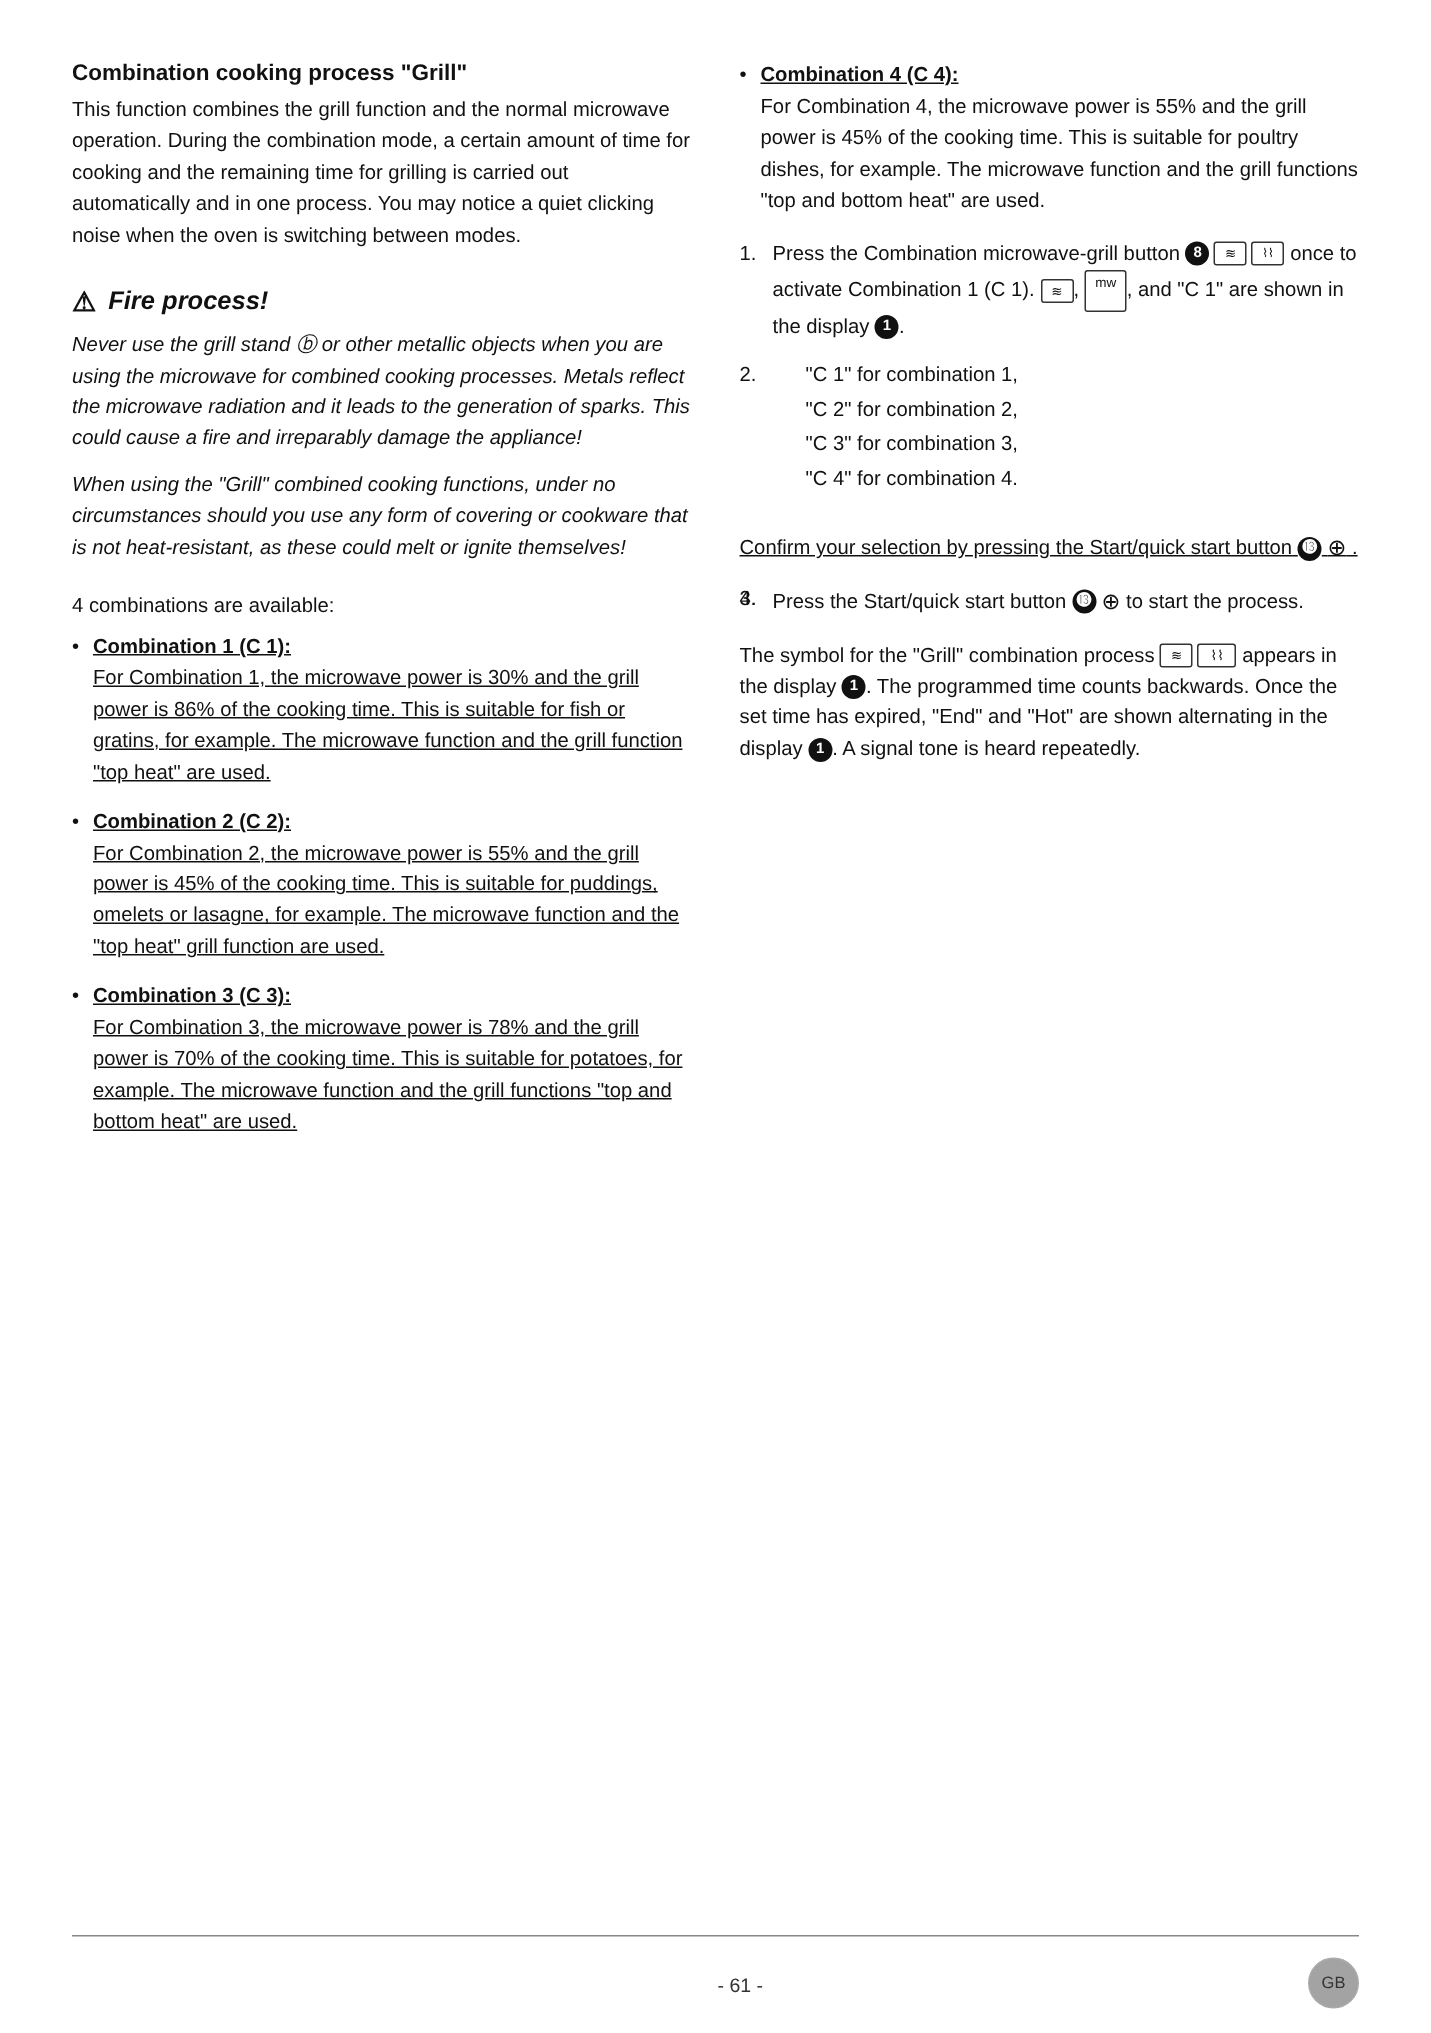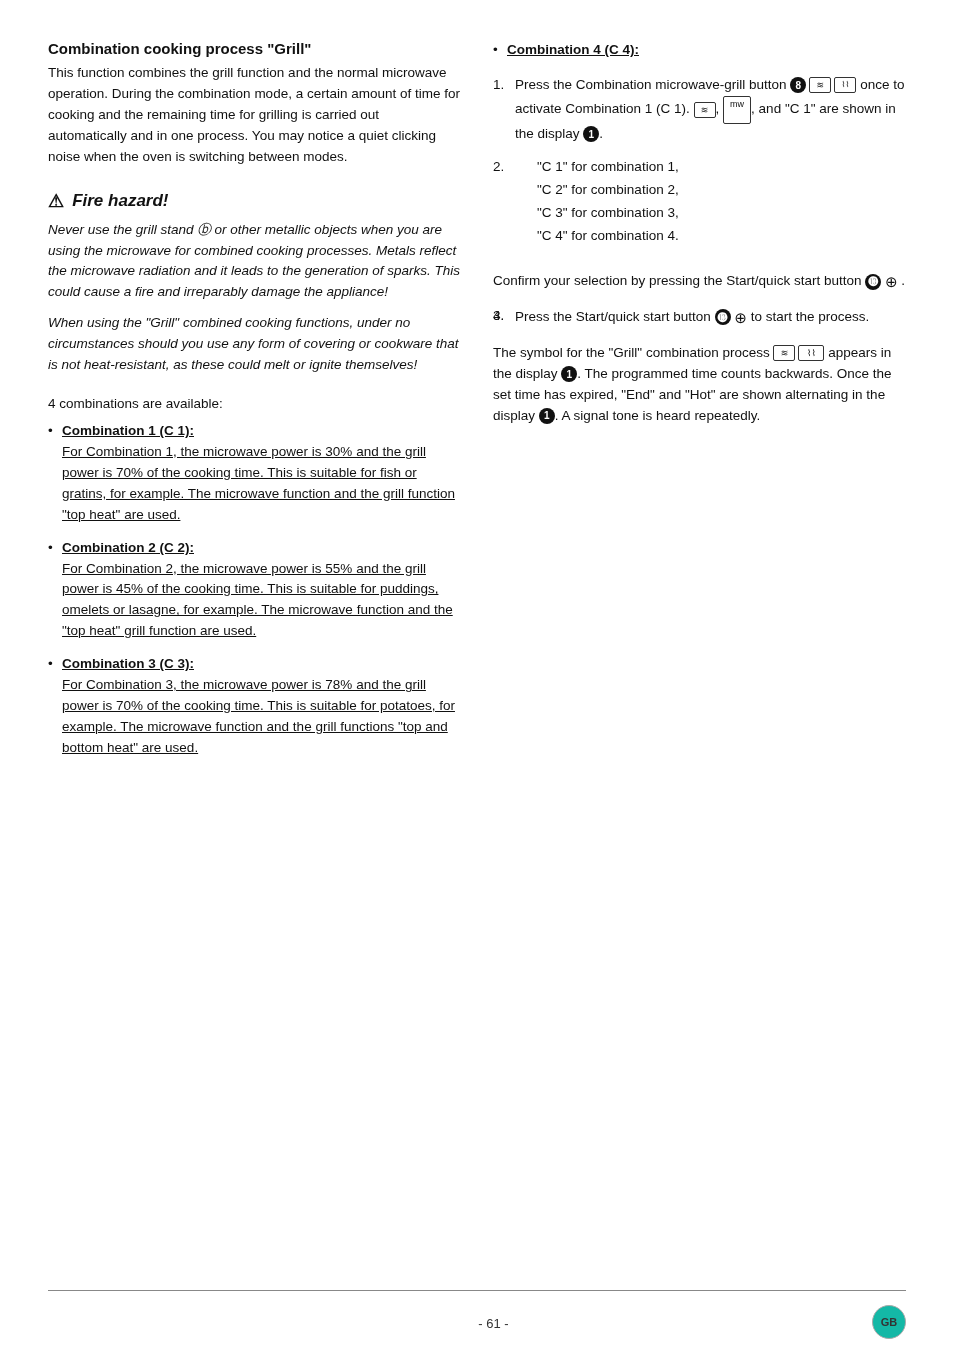--- a/index.html
+++ b/index.html
@@ -169,20 +169,21 @@
       margin: 4px 0 10px 0;
     }
     .c-list p {
       margin-bottom: 2px;
       line-height: 1.55;
     }
     .confirm-para {
       margin-top: 24px;
       margin-bottom: 10px;
       line-height: 1.55;
+      text-decoration: underline;
     }
     .bottom-para {
       margin-top: 8px;
       line-height: 1.55;
     }
     .page-footer {
       position: absolute;
       bottom: 24px;
       left: 0;
       right: 0;
@@ -193,27 +194,27 @@
       padding-left: 33px;
     }
     .page-num {
       font-size: 13px;
       color: #333;
     }
     .gb-badge {
       width: 34px;
       height: 34px;
       border-radius: 50%;
-      background: #14b8a6;
+      background: #a3a3a3;
       border: 1.5px solid #aaa;
       display: flex;
       align-items: center;
       justify-content: center;
       font-size: 11px;
-      font-weight: bold;
+      font-weight: normal;
       color: #333;
       position: absolute;
       right: 48px;
       bottom: 16px;
     }
     .footer-line {
       position: absolute;
       bottom: 64px;
       left: 48px;
       right: 48px;
@@ -229,51 +230,52 @@
 
     <div class="col-left">
 
       <h2 class="section-title">Combination cooking process "Grill"</h2>
 
       <p>This function combines the grill function and the normal microwave operation. During the combination mode, a certain amount of time for cooking and the remaining time for grilling is carried out automatically and in one process. You may notice a quiet clicking noise when the oven is switching between modes.</p>
 
       <div class="fire-hazard-section">
         <div class="fire-hazard-title">
           <span class="triangle-icon">⚠</span>
-          <span>Fire hazard!</span>
+          <span>Fire process!</span>
         </div>
         <div class="fire-hazard-body">
           <p>Never use the grill stand ⓑ or other metallic objects when you are using the microwave for combined cooking processes. Metals reflect the microwave radiation and it leads to the generation of sparks. This could cause a fire and irreparably damage the appliance!</p>
           <p>When using the "Grill" combined cooking functions, under no circumstances should you use any form of covering or cookware that is not heat-resistant, as these could melt or ignite themselves!</p>
         </div>
       </div>
 
       <p class="combinations-intro">4 combinations are available:</p>
 
       <ul class="combo-list">
         <li>
           <span class="combo-name">Combination 1 (C 1):</span><br>
-          <span>For Combination 1, the microwave power is 30% and the grill power is 70% of the cooking time. This is suitable for fish or gratins, for example. The microwave function and the grill function "top heat" are used.</span>
+          <span>For Combination 1, the microwave power is 30% and the grill power is 86% of the cooking time. This is suitable for fish or gratins, for example. The microwave function and the grill function "top heat" are used.</span>
         </li>
         <li>
           <span class="combo-name">Combination 2 (C 2):</span><br>
           <span>For Combination 2, the microwave power is 55% and the grill power is 45% of the cooking time. This is suitable for puddings, omelets or lasagne, for example. The microwave function and the "top heat" grill function are used.</span>
         </li>
         <li>
           <span class="combo-name">Combination 3 (C 3):</span><br>
           <span>For Combination 3, the microwave power is 78% and the grill power is 70% of the cooking time. This is suitable for potatoes, for example. The microwave function and the grill functions "top and bottom heat" are used.</span>
         </li>
       </ul>
 
     </div>
 
     <div class="col-right">
 
       <div class="bullet-item">
         <span class="bullet-name">Combination 4 (C 4):</span><br>
+        <span>For Combination 4, the microwave power is 55% and the grill power is 45% of the cooking time. This is suitable for poultry dishes, for example. The microwave function and the grill functions "top and bottom heat" are used.</span>
       </div>
 
       <ol class="steps-list">
 
         <li>
           <span class="step-num">1.</span>
           <span>
             Press the Combination microwave-grill button
             <span class="inline-icon">
               <span class="circle-num">8</span>

